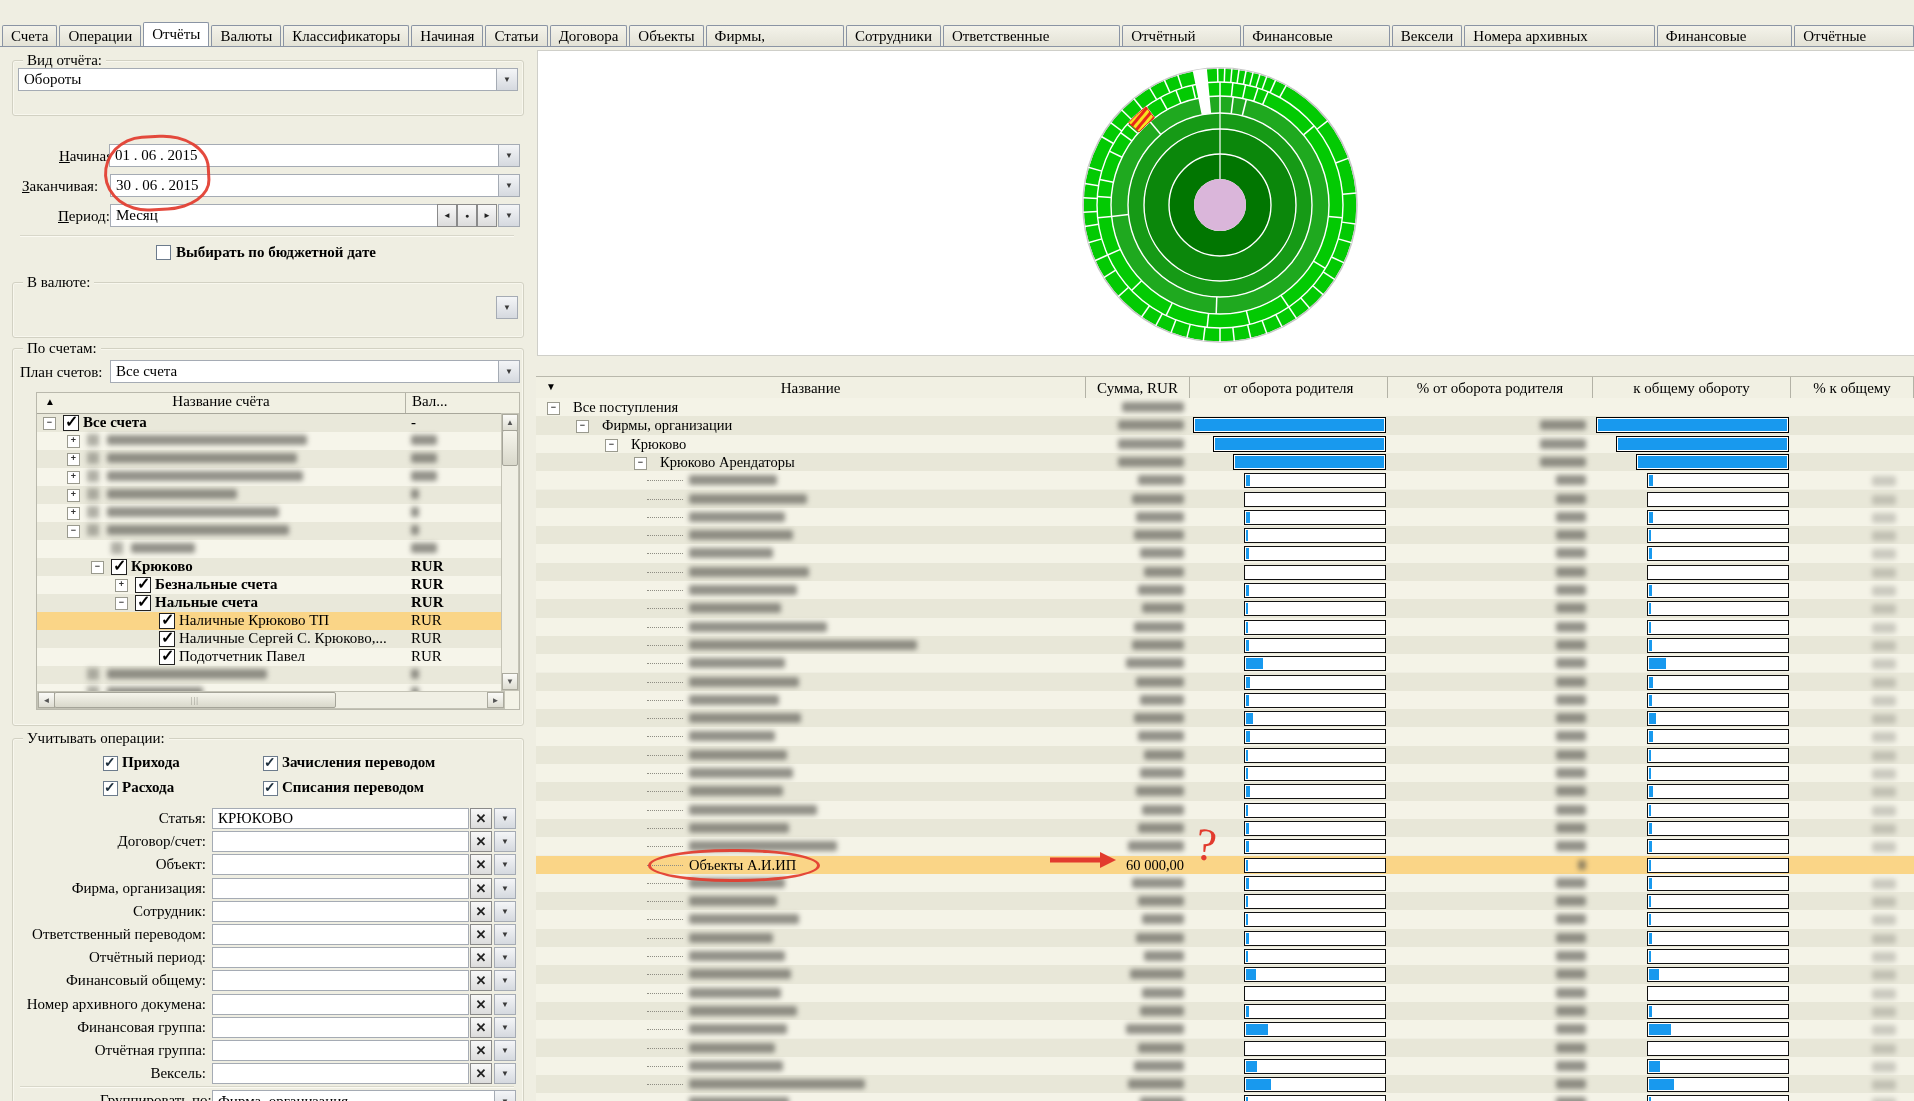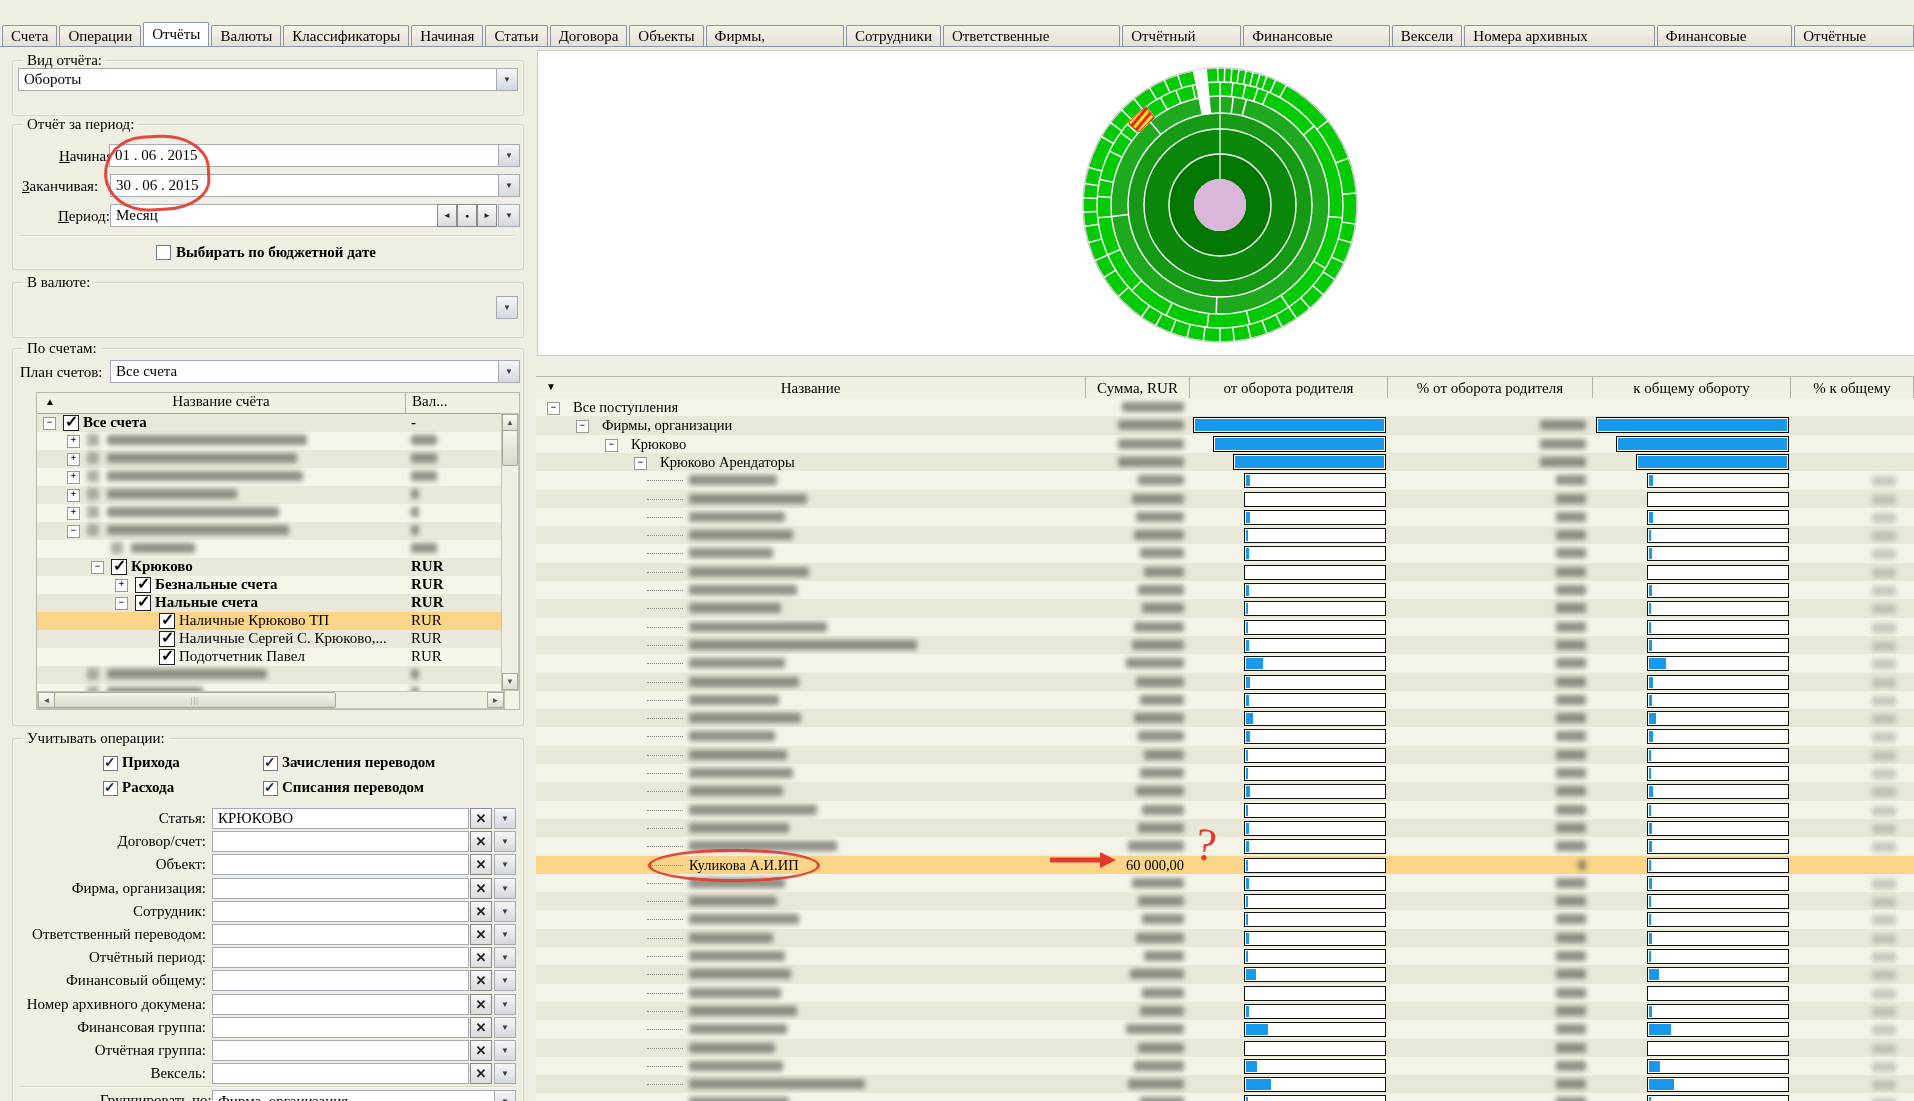--- a/index.html
+++ b/index.html
@@ -93,23 +93,20 @@
   <div class="tabline"></div>
 
   <div class="fs" style="left:12px;top:60px;width:510px;height:54px;">
     <span class="legend">Вид отчёта:</span>
   </div>
   <div class="combo" style="left:18px;top:68px;width:478px;height:21px;">
     <span>Обороты</span>
   </div>
   <div class="dd" style="left:496px;top:68px;height:21px;">▼</div>
 
-  <div class="fs" style="left:12px;top:124px;width:510px;height:144px;">
-    <span class="legend">Отчёт за период:</span>
-  </div>
   <span class="lbl ak" style="left:59px;top:148px;">Начиная:</span>
   <div class="input" style="left:109px;top:144px;width:388px;height:21px;">
     <span>01 . 06 . 2015</span>
   </div>
   <div class="dd" style="left:498px;top:144px;height:21px;">▼</div>
   <span class="lbl ak" style="left:22px;top:178px;">Заканчивая:</span>
   <div class="input" style="left:110px;top:174px;width:388px;height:21px;">
     <span>30 . 06 . 2015</span>
   </div>
   <div class="dd" style="left:498px;top:174px;height:21px;">▼</div>
@@ -750,21 +747,21 @@
           <div class="fill" style="width: 2.8px;"></div>
         </div>
         <div class="bar-box" style="left: 1111px; top: 2px; width: 140px;">
           <div class="fill" style="width: 2.8px;"></div>
         </div>
         <span class="blurbar" style="position: absolute; left: 1020px; top: 4px; width: 30px;"></span>
         <span class="blurbar" style="position: absolute; left: 1336px; top: 5px; width: 24px; opacity: 0.25;"></span>
       </div>
       <div class="trow" style="top: 457.5px; background: rgb(250, 213, 135);">
         <span class="leader" style="left: 111px; width: 36px;"></span>
-        <span class="nm" style="left: 153px;">Куликова А.И.ИП</span>
+        <span class="nm" style="left: 153px;">Объекты А.И.ИП</span>
         <span class="amt" style="left: 528px; width: 120px;">60 000,00</span>
         <div class="bar-box" style="left: 708px; top: 2px; width: 140px;">
           <div class="fill" style="width: 2px;"></div>
         </div>
         <div class="bar-box" style="left: 1111px; top: 2px; width: 140px;">
           <div class="fill" style="width: 2px;"></div>
         </div>
         <span class="blurbar" style="position: absolute; left: 1042px; top: 4px; width: 8px;"></span>
       </div>
       <div class="trow" style="top: 475.8px; background: rgb(244, 243, 231);">

